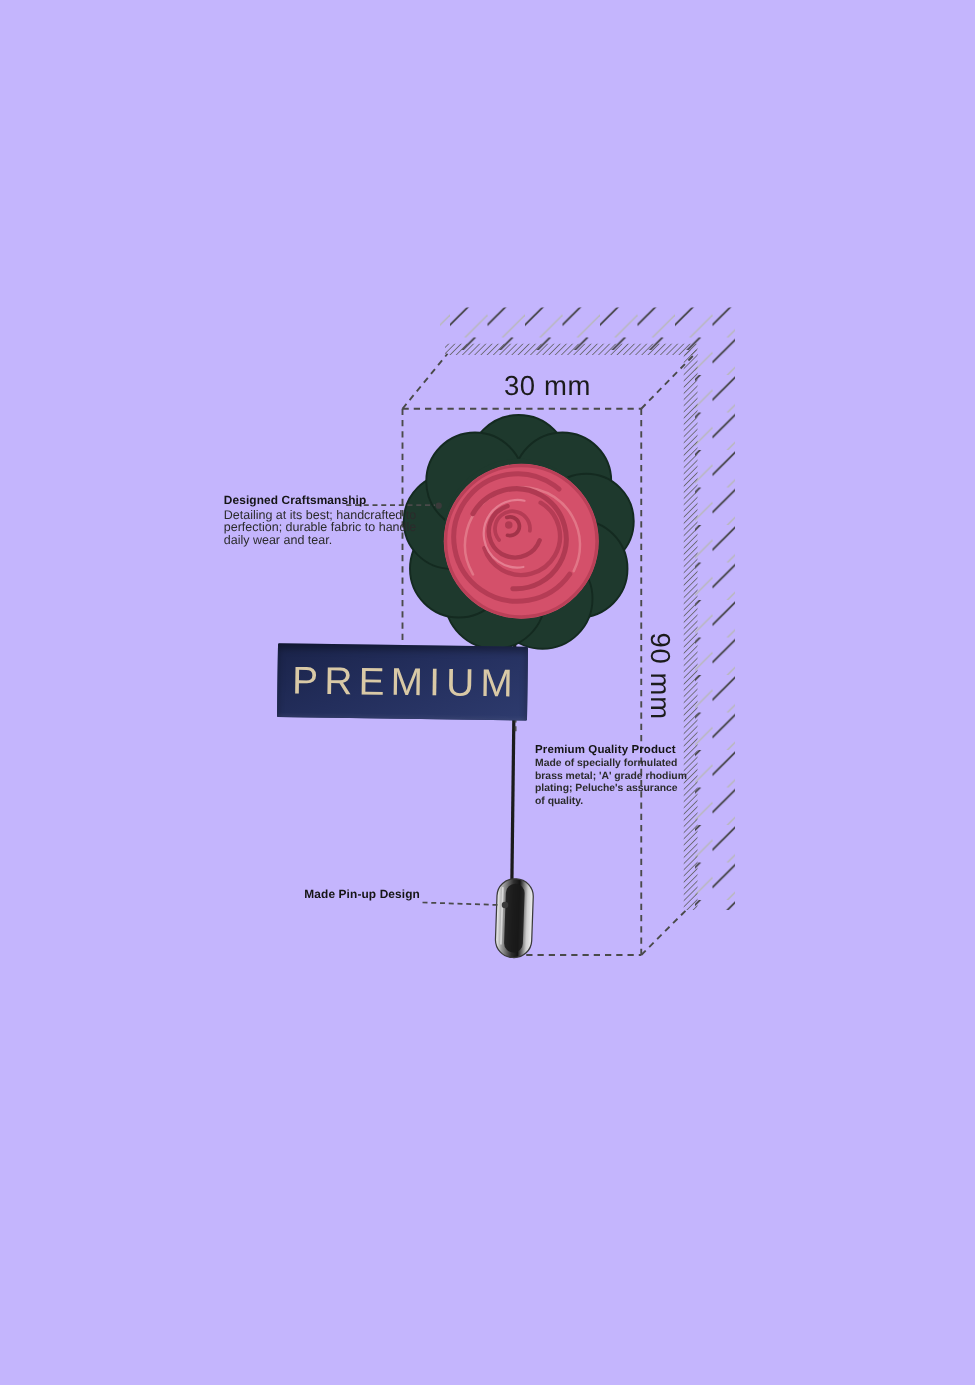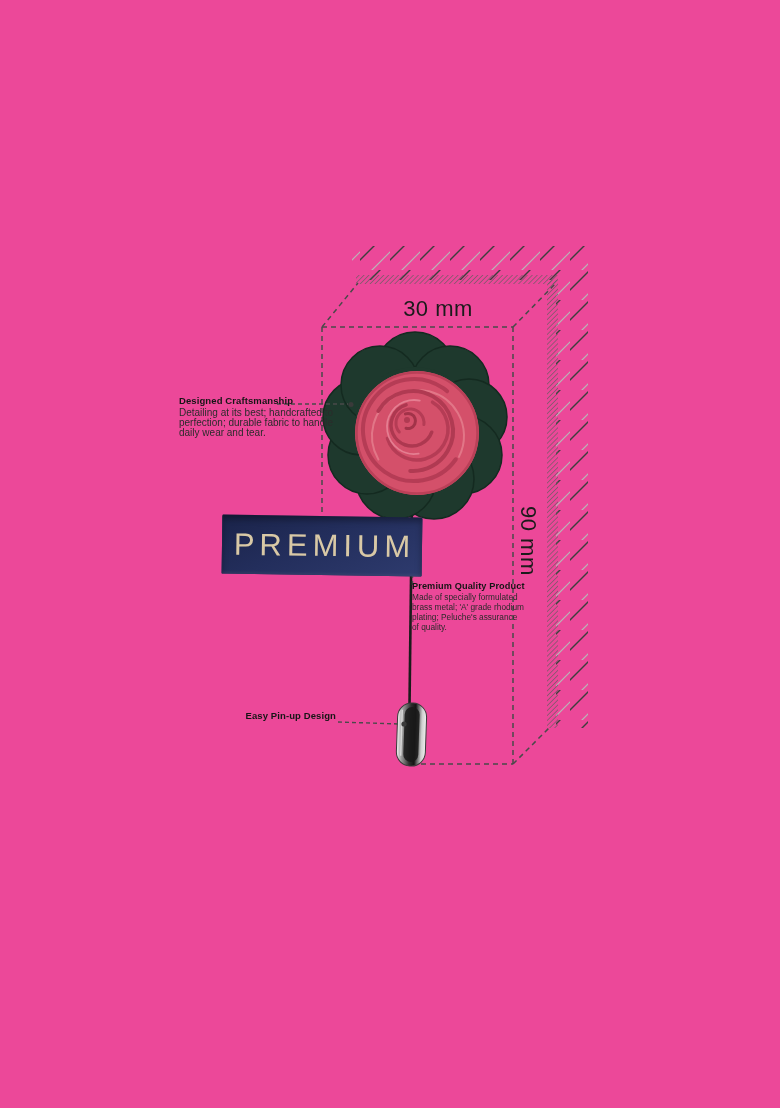--- a/index.html
+++ b/index.html
@@ -1,19 +1,19 @@
 <!DOCTYPE html>
 <html><head>
 <meta charset="utf-8">
 <style>
   html,body{margin:0;padding:0;background:#ffffff;}
   .page{
     position:relative;
     width:780px;height:1108px;
-    background:#ec4899;
+    background:#c4b5fd;
     overflow:hidden;
     font-family:"Liberation Sans", sans-serif;
     color:#1c1c1c;
   }
   .diagram-svg{position:absolute;left:0;top:0;width:780px;height:1108px;}
   .abs{position:absolute;}
   .dim-label{
     font-size:22px;
     color:#1b1b1b;
     letter-spacing:0.5px;
@@ -35,23 +35,23 @@
     letter-spacing:0.1px;
   }
   .callout .body{
     display:block;
     font-size:10px;
     line-height:10px;
     color:#2b2b2b;
     white-space:pre-line;
   }
   .callout.craftsmanship{left:179px;top:396px;width:170px;text-align:left;}
-  .callout.quality{left:412px;top:582px;width:150px;text-align:left;}
+  .callout.quality{left:412px;top:595px;width:150px;text-align:left;padding-left:16px;}
   .callout.quality .title{font-size:9.2px;}
-  .callout.quality .body{font-size:8.3px;line-height:9.8px;}
+  .callout.quality .body{font-size:8.3px;line-height:9.8px;font-weight:bold;}
   .callout.pinup{left:176px;top:711px;width:160px;text-align:right;}
   .callout.pinup .body{font-size:8.5px;line-height:9.6px;}
   .banner{
     left:222px;top:516px;width:200px;height:59px;
     background:linear-gradient(155deg,#1a2349 0%,#232e5c 45%,#2e3b6e 100%);
     border-radius:1px;
     transform:rotate(0.8deg);
     display:flex;align-items:center;justify-content:center;
     box-shadow:inset 0 4px 6px rgba(0,0,0,0.35), inset 0 -2px 3px rgba(255,255,255,0.06);
   }
@@ -167,16 +167,16 @@
 
   <div class="abs callout quality">
     <span class="title">Premium Quality Product</span>
     <span class="body">Made of specially formulated
 brass metal; 'A' grade rhodium
 plating; Peluche's assurance
 of quality.</span>
   </div>
 
   <div class="abs callout pinup">
-    <span class="title">Easy Pin-up Design</span>
+    <span class="title">Made Pin-up Design</span>
   </div>
 
 </div>
 
 </body></html>

